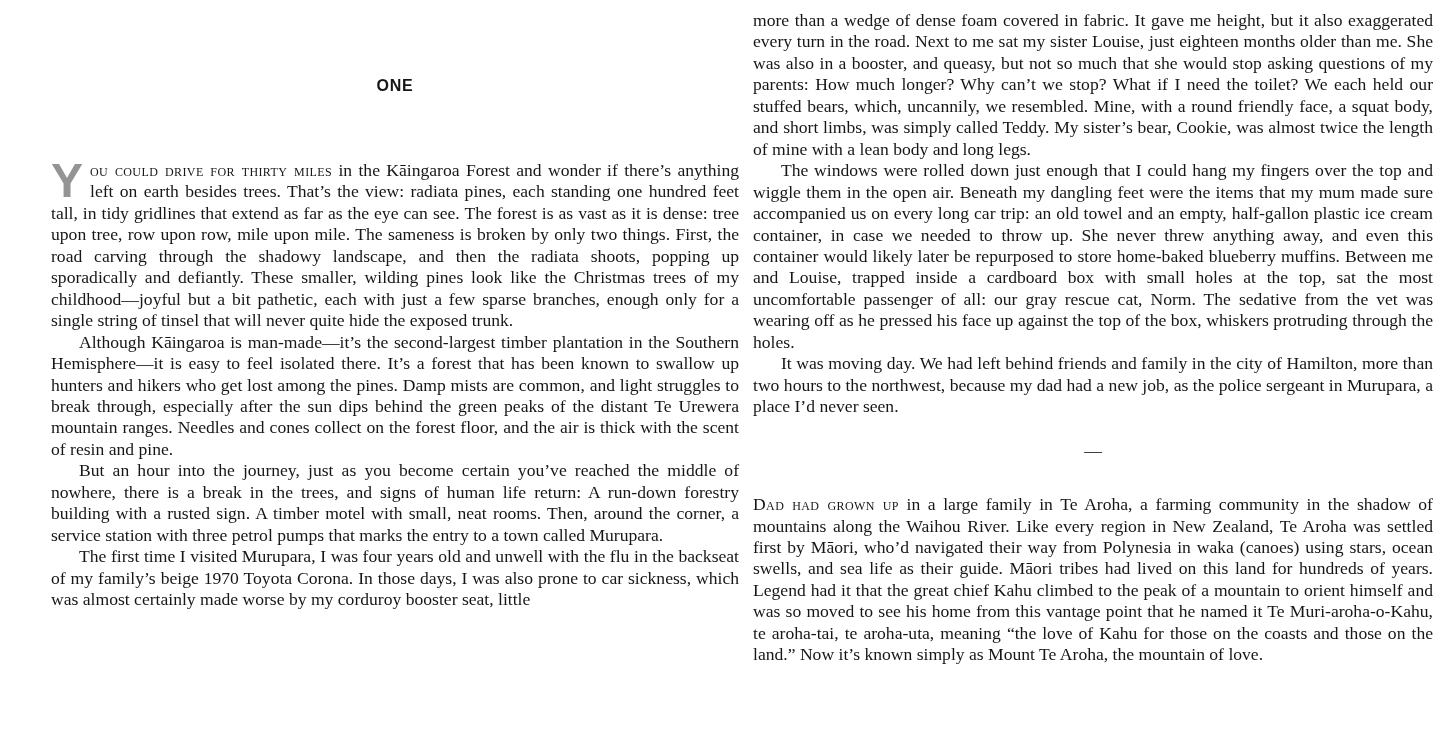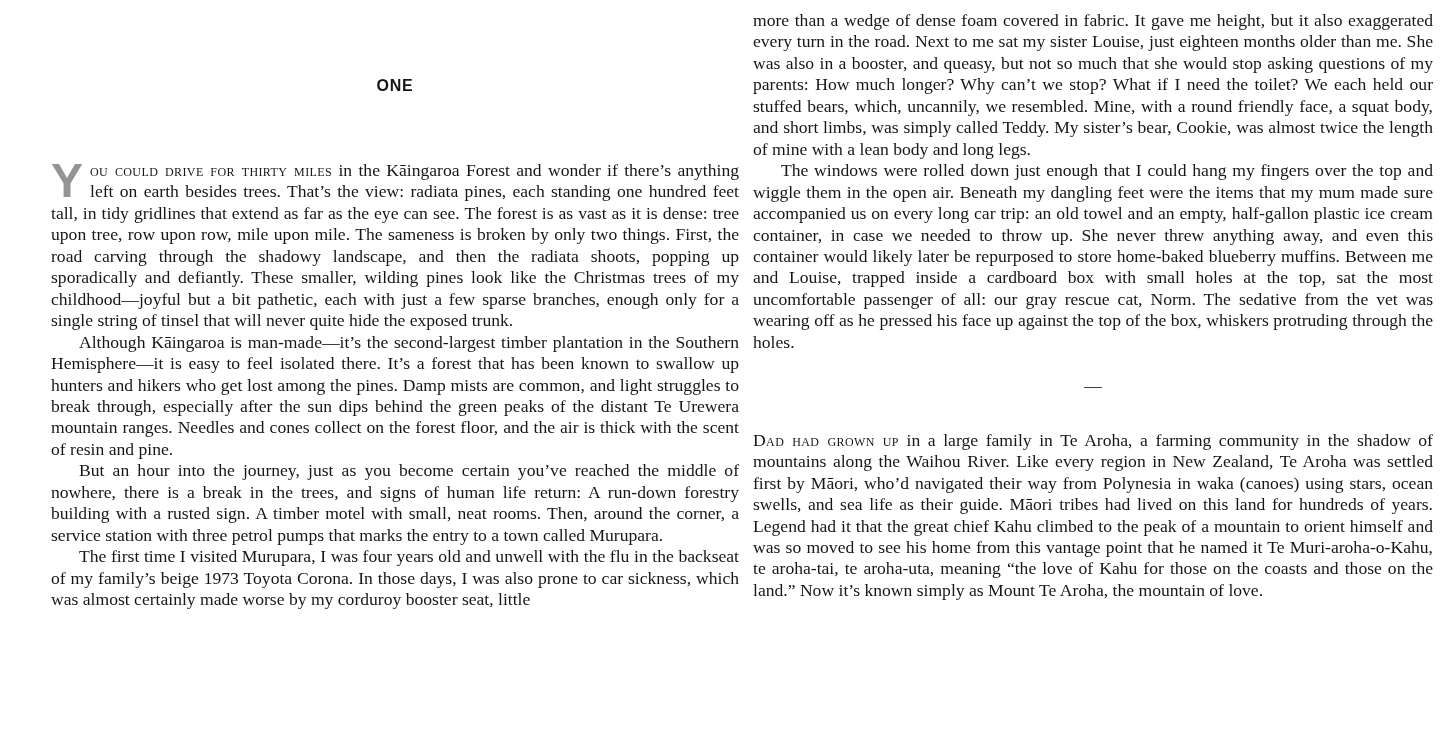--- a/index.html
+++ b/index.html
@@ -56,24 +56,25 @@
 </head>
 <body>
 
 <div class="spread">
   <div class="page page-left">
     <h1 class="chapter-heading">ONE</h1>
     <div class="body-text" id="left-col">
         <p class="para"><span class="seg-dropcap">Y</span><span class="seg-smallcaps">ou could drive for thirty miles</span><span class="seg-normal"> in the Kāingaroa Forest and wonder if there’s anything left on earth besides trees. That’s the view: radiata pines, each standing one hundred feet tall, in tidy gridlines that extend as far as the eye can see. The forest is as vast as it is dense: tree upon tree, row upon row, mile upon mile. The sameness is broken by only two things. First, the road carving through the shadowy landscape, and then the radiata shoots, popping up sporadically and defiantly. These smaller, wilding pines look like the Christmas trees of my childhood—joyful but a bit pathetic, each with just a few sparse branches, enough only for a single string of tinsel that will never quite hide the exposed trunk.</span></p>
         <p class="para indent"><span class="seg-normal">Although Kāingaroa is man-made—it’s the second-largest timber plantation in the Southern Hemisphere—it is easy to feel isolated there. It’s a forest that has been known to swallow up hunters and hikers who get lost among the pines. Damp mists are common, and light struggles to break through, especially after the sun dips behind the green peaks of the distant Te Urewera mountain ranges. Needles and cones collect on the forest floor, and the air is thick with the scent of resin and pine.</span></p>
         <p class="para indent"><span class="seg-normal">But an hour into the journey, just as you become certain you’ve reached the middle of nowhere, there is a break in the trees, and signs of human life return: A run-down forestry building with a rusted sign. A timber motel with small, neat rooms. Then, around the corner, a service station with three petrol pumps that marks the entry to a town called Murupara.</span></p>
-        <p class="para indent"><span class="seg-normal">The first time I visited Murupara, I was four years old and unwell with the flu in the backseat of my family’s beige 1973 Toyota Corona. In those days, I was also prone to car sickness, which was almost certainly made worse by my corduroy booster seat, little</span></p>
+        <p class="para indent"><span class="seg-normal">The first time I visited Murupara, I was four years old and unwell with the flu in the backseat of my family’s beige 1970 Toyota Corona. In those days, I was also prone to car sickness, which was almost certainly made worse by my corduroy booster seat, little</span></p>
       </div>
   </div>
   <div class="page page-right">
     <div class="body-text" id="right-col">
         <p class="para"><span class="seg-normal">more than a wedge of dense foam covered in fabric. It gave me height, but it also exaggerated every turn in the road. Next to me sat my sister Louise, just eighteen months older than me. She was also in a booster, and queasy, but not so much that she would stop asking questions of my parents: </span><span class="seg-italic">How much longer? Why can’t we stop? What if I need the toilet?</span><span class="seg-normal"> We each held our stuffed bears, which, uncannily, we resembled. Mine, with a round friendly face, a squat body, and short limbs, was simply called Teddy. My sister’s bear, Cookie, was almost twice the length of mine with a lean body and long legs.</span></p>
         <p class="para indent"><span class="seg-normal">The windows were rolled down just enough that I could hang my fingers over the top and wiggle them in the open air. Beneath my dangling feet were the items that my mum made sure accompanied us on every long car trip: an old towel and an empty, half-gallon plastic ice cream container, in case we needed to throw up. She never threw anything away, and even this container would likely later be repurposed to store home-baked blueberry muffins. Between me and Louise, trapped inside a cardboard box with small holes at the top, sat the most uncomfortable passenger of all: our gray rescue cat, Norm. The sedative from the vet was wearing off as he pressed his face up against the top of the box, whiskers protruding through the holes.</span></p>
+        <p class="para indent"><span class="seg-normal">It was moving day. We had left behind friends and family in the city of Hamilton, more than two hours to the northwest, because my dad had a new job, as the police sergeant in Murupara, a place I’d never seen.</span></p>
         <div class="section-divider">—</div>
         <p class="para"><span class="seg-smallcaps">Dad had grown up</span><span class="seg-normal"> in a large family in Te Aroha, a farming community in the shadow of mountains along the Waihou River. Like every region in New Zealand, Te Aroha was settled first by Māori, who’d navigated their way from Polynesia in </span><span class="seg-italic">waka</span><span class="seg-normal"> (canoes) using stars, ocean swells, and sea life as their guide. Māori tribes had lived on this land for hundreds of years. Legend had it that the great chief Kahu climbed to the peak of a mountain to orient himself and was so moved to see his home from this vantage point that he named it </span><span class="seg-italic">Te Muri-aroha-o-Kahu, te aroha-tai, te aroha-uta,</span><span class="seg-normal"> meaning “the love of Kahu for those on the coasts and those on the land.” Now it’s known simply as Mount Te Aroha, the mountain of love.</span></p>
       </div>
   </div>
 </div>
 
 </body></html>

